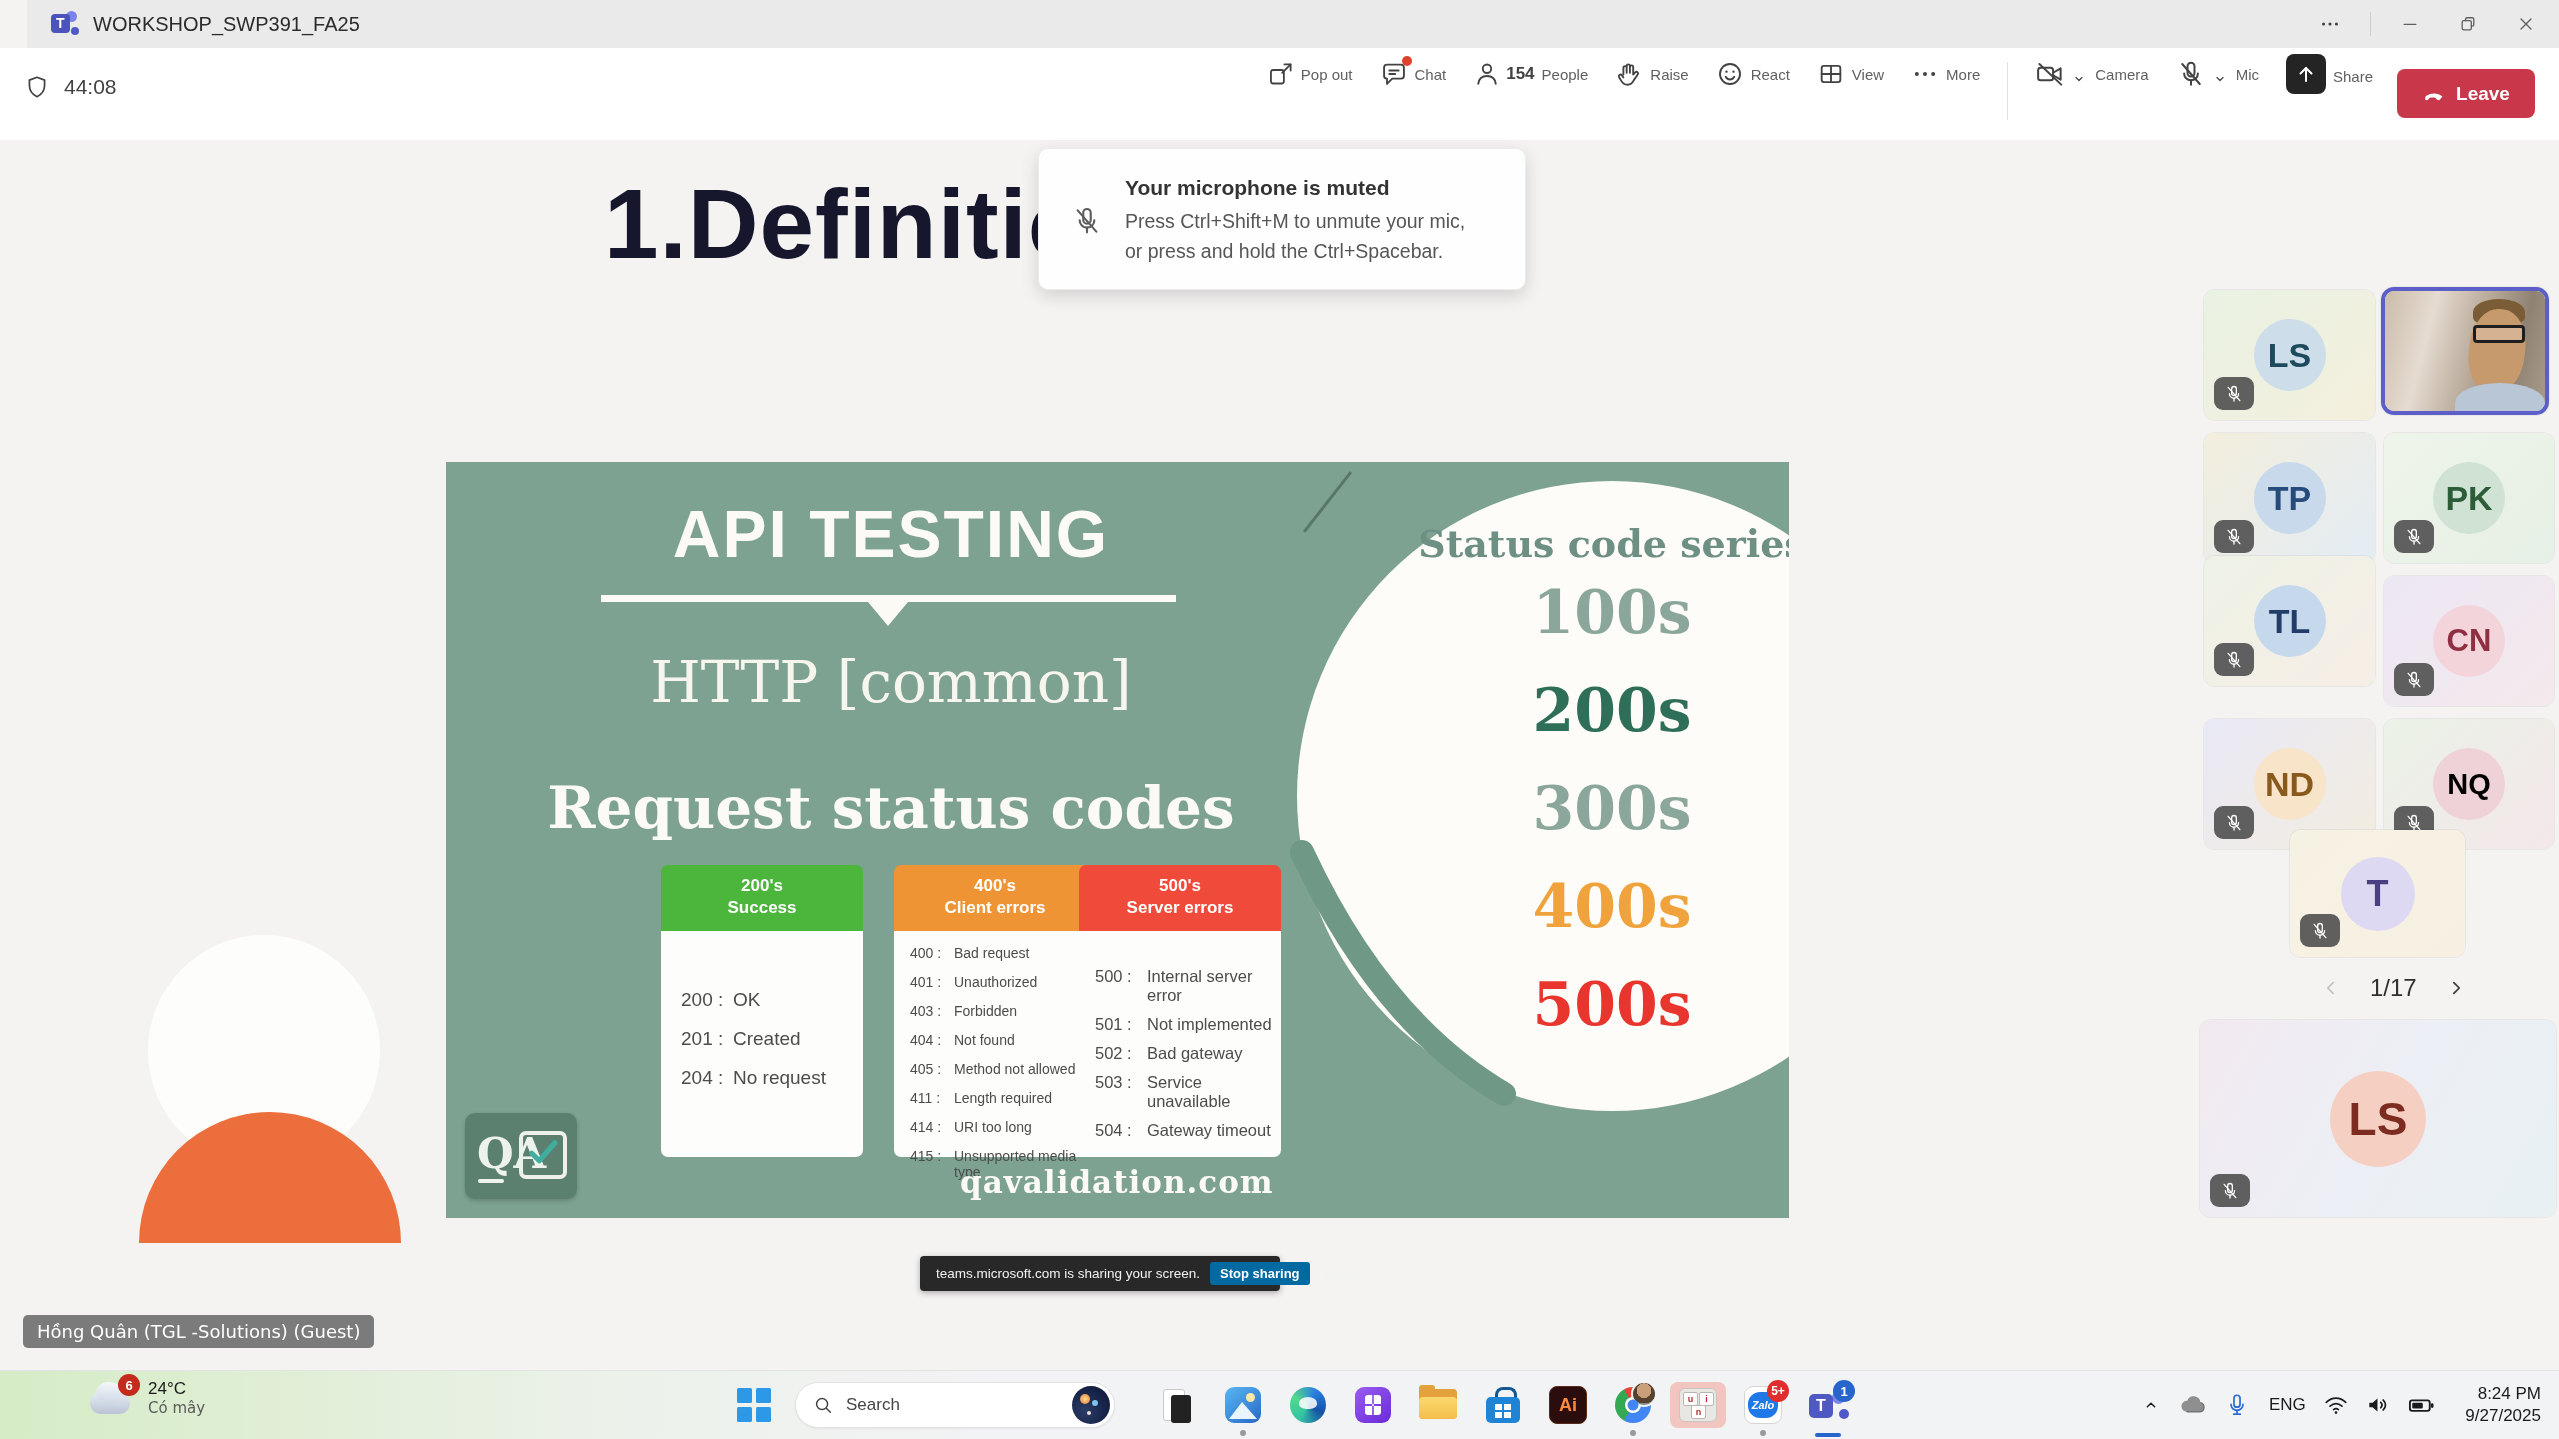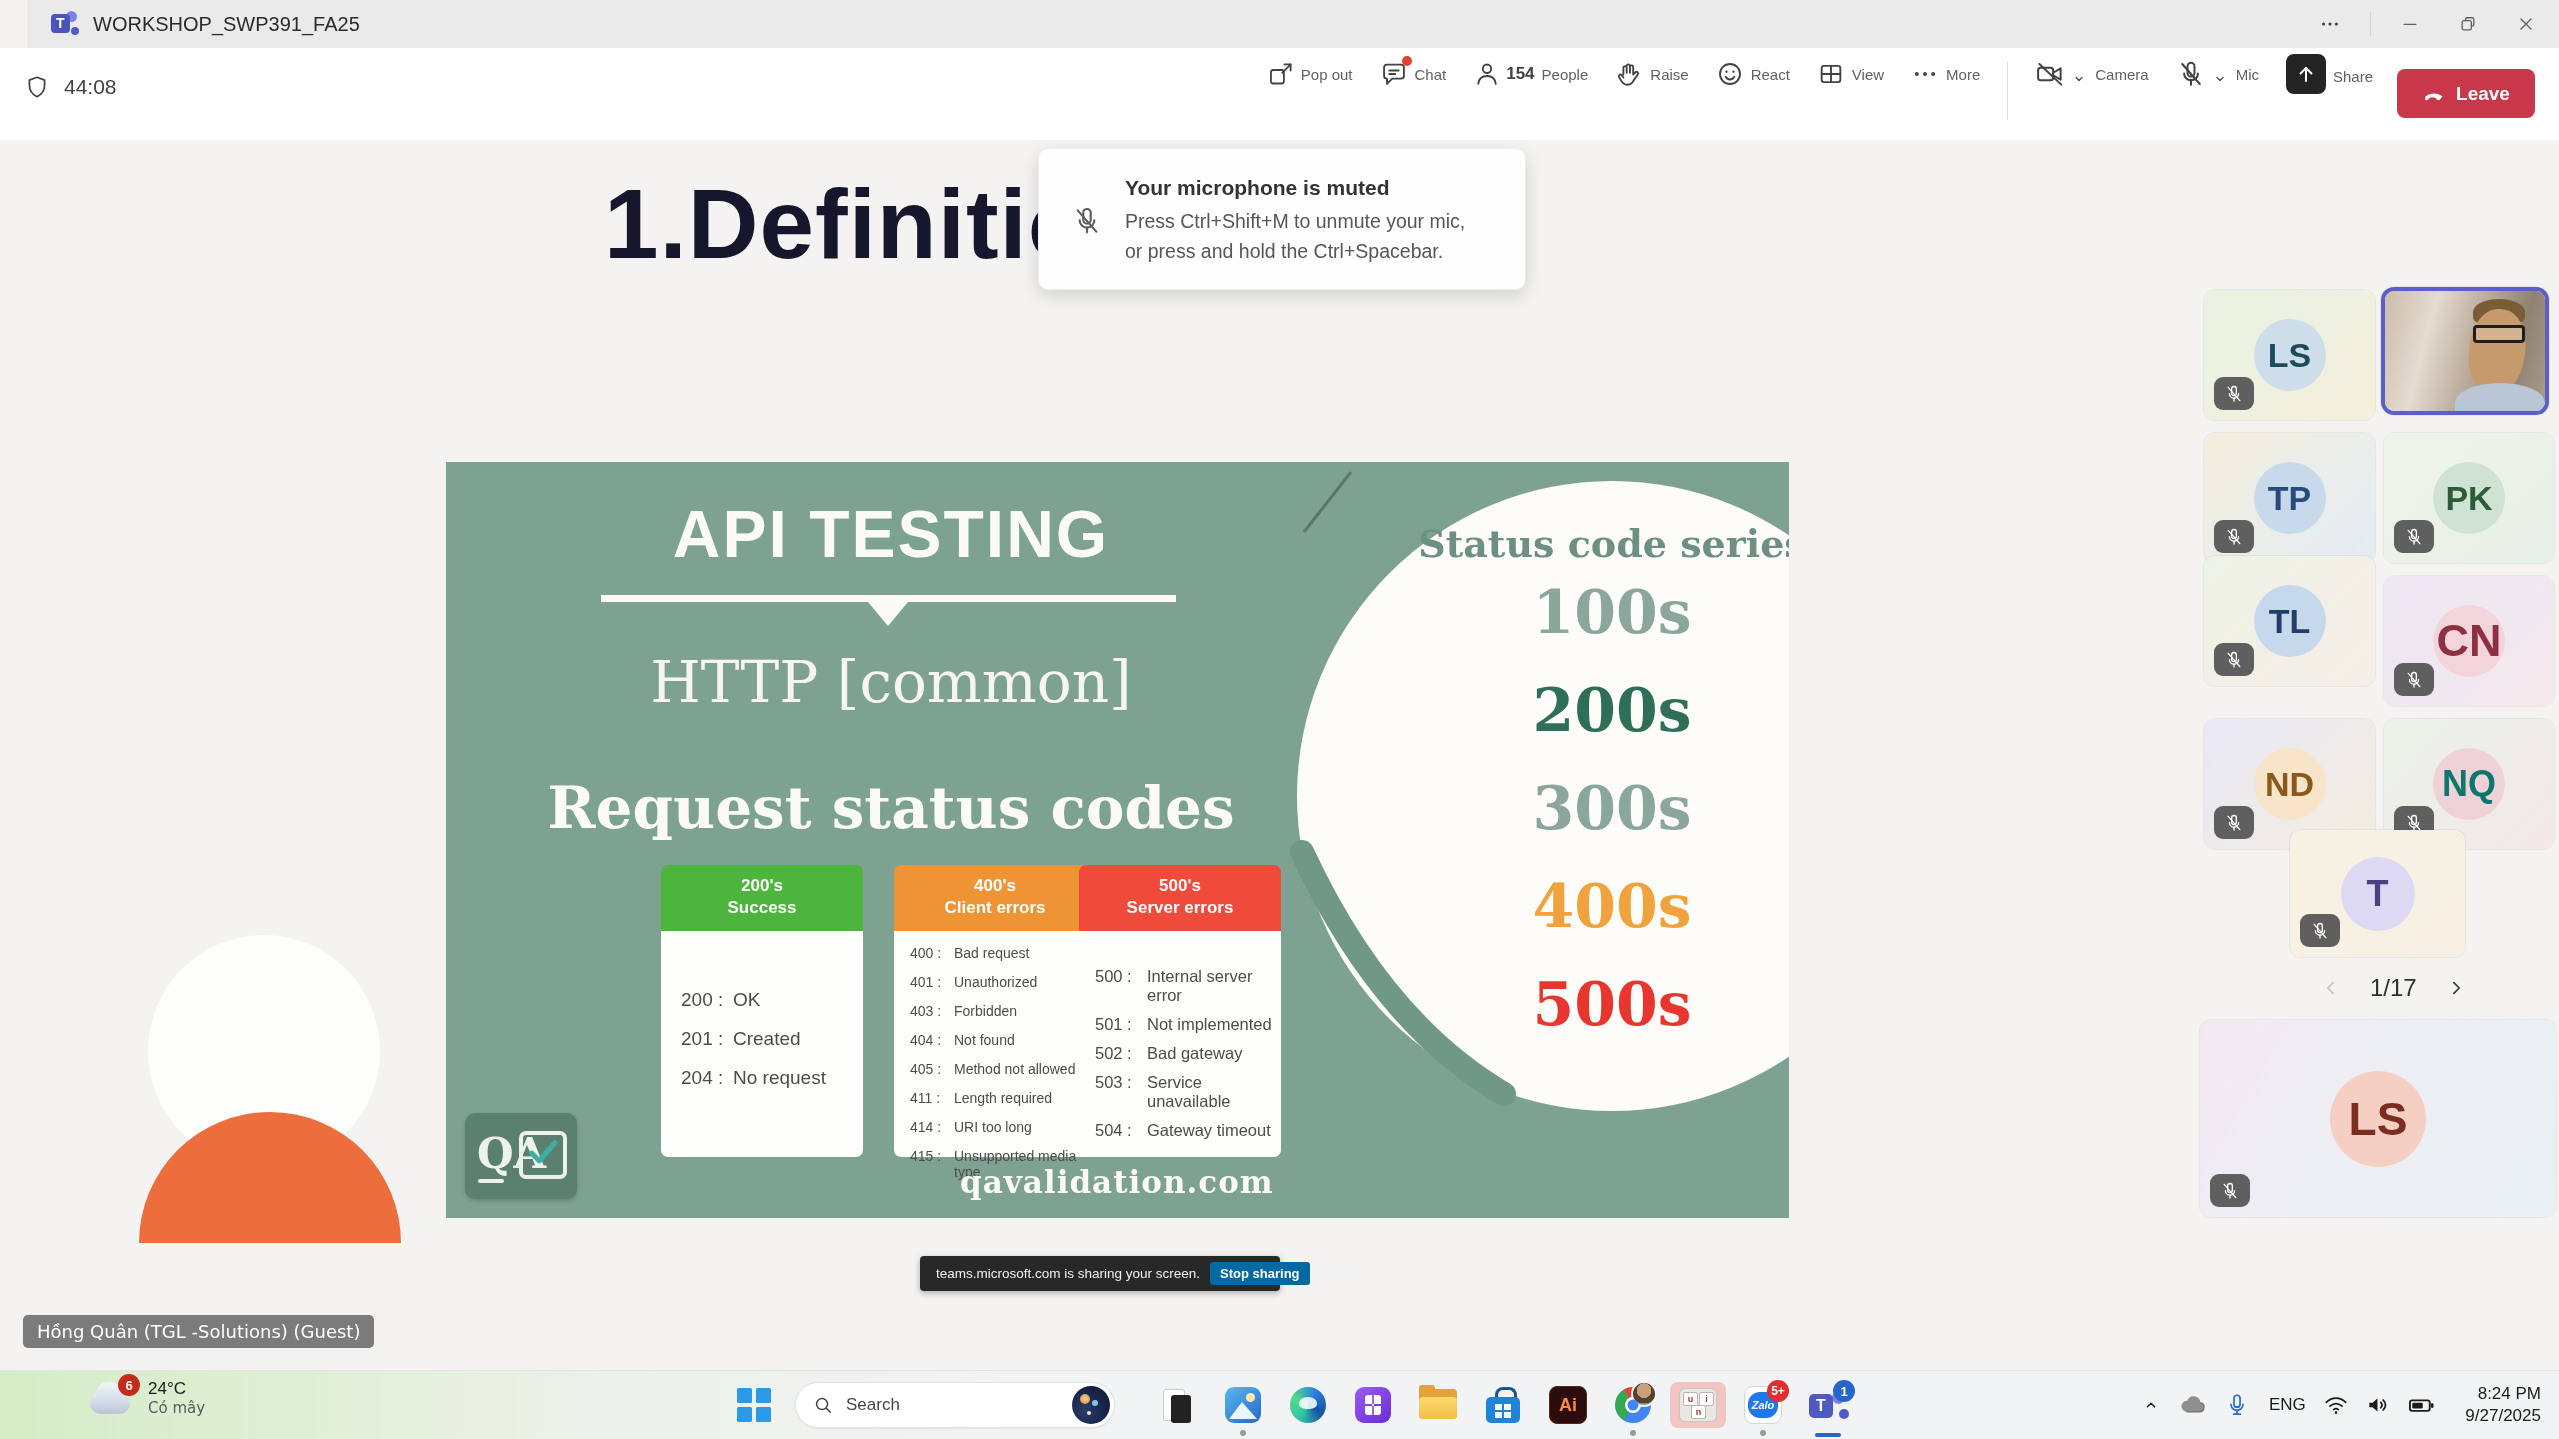--- a/index.html
+++ b/index.html
@@ -627,38 +627,38 @@
 
     <div class="tile" style="left: 2204px; top: 556px; width: 171px; height: 130px; background: linear-gradient(135deg, rgb(238, 242, 230), rgb(246, 238, 230));">
       <div class="avatar" style="width: 72px; height: 72px; font-size: 34px; background: rgb(198, 216, 236); color: rgb(34, 62, 104);">TL</div>
       <div class="mic-badge">
           <svg class="ic" width="20" height="20" style="stroke:#fff">
             <use href="#sym-micoff"></use>
           </svg>
         </div>
     </div>
     <div class="tile" style="left: 2384px; top: 576px; width: 170px; height: 130px; background: linear-gradient(135deg, rgb(236, 231, 244), rgb(244, 233, 236));">
-      <div class="avatar" style="width: 72px; height: 72px; font-size: 45px; background: rgb(243, 212, 218); color: rgb(142, 48, 66);">CN</div>
+      <div class="avatar" style="width: 72px; height: 72px; font-size: 31px; background: rgb(243, 212, 218); color: rgb(142, 48, 66);">CN</div>
       <div class="mic-badge">
           <svg class="ic" width="20" height="20" style="stroke:#fff">
             <use href="#sym-micoff"></use>
           </svg>
         </div>
     </div>
 
     <div class="tile" style="left: 2204px; top: 719px; width: 171px; height: 130px; background: linear-gradient(135deg, rgb(233, 233, 246), rgb(242, 236, 223));">
       <div class="avatar" style="width: 72px; height: 72px; font-size: 34px; background: rgb(248, 228, 201); color: rgb(138, 90, 29);">ND</div>
       <div class="mic-badge">
           <svg class="ic" width="20" height="20" style="stroke:#fff">
             <use href="#sym-micoff"></use>
           </svg>
         </div>
     </div>
     <div class="tile" style="left: 2384px; top: 719px; width: 170px; height: 130px; background: linear-gradient(135deg, rgb(234, 242, 230), rgb(243, 231, 234));">
-      <div class="avatar" style="width: 72px; height: 72px; font-size: 36px; background: rgb(239, 210, 216); color: #0f766e;">NQ</div>
+      <div class="avatar" style="width: 72px; height: 72px; font-size: 29px; background: rgb(239, 210, 216); color: #000000;">NQ</div>
       <div class="mic-badge">
           <svg class="ic" width="20" height="20" style="stroke:#fff">
             <use href="#sym-micoff"></use>
           </svg>
         </div>
     </div>
 
     <div class="tile" style="left: 2290px; top: 830px; width: 175px; height: 127px; background: linear-gradient(135deg, rgb(246, 242, 227), rgb(247, 240, 226));">
       <div class="avatar" style="width: 74px; height: 74px; font-size: 36px; background: rgb(222, 217, 242); color: rgb(74, 63, 128);">T</div>
       <div class="mic-badge">

